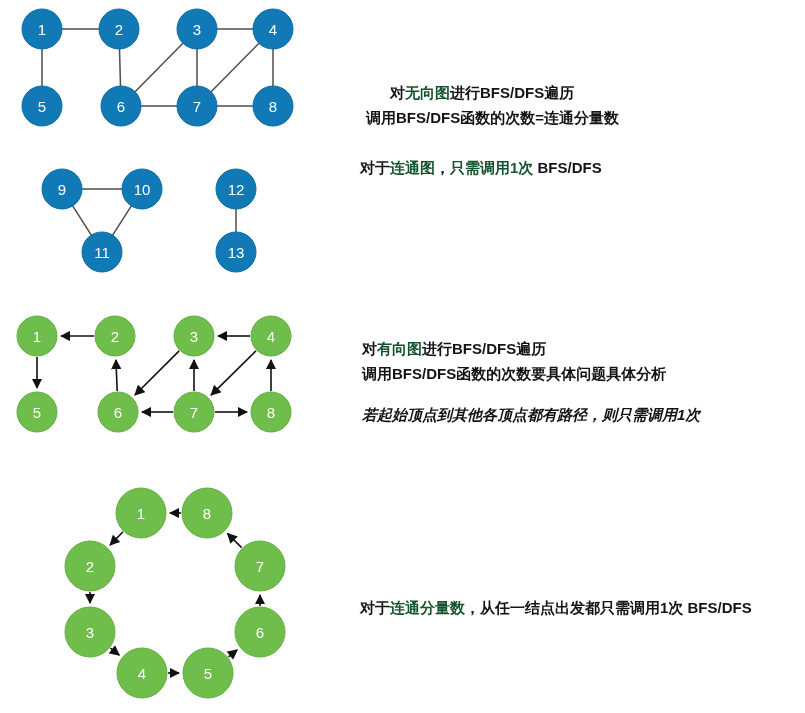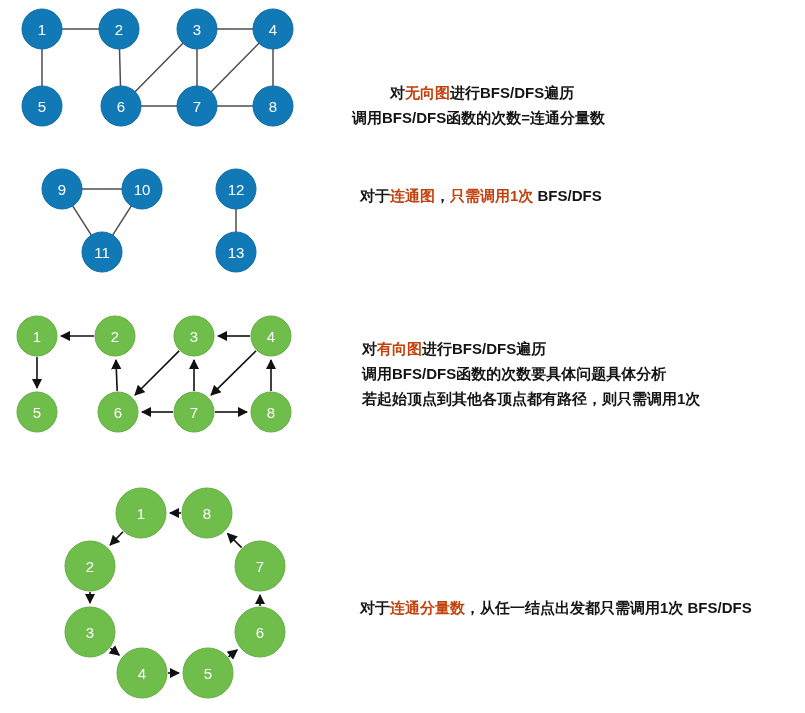--- a/index.html
+++ b/index.html
@@ -44,30 +44,30 @@
 
   .note {
     position: absolute;
     font-family: "Liberation Sans", "DejaVu Sans", sans-serif;
     font-weight: bold;
     font-size: 15px;
     line-height: 25px;
     color: #141414;
     white-space: nowrap;
   }
-  .note .hl { color: #c2410c; }
+  .note .hl { color: #14532d; }
   .note .ln { display: block; }
 
   #note-undirected { left: 352px; top: 80px; }
   #note-undirected .ln-1 { padding-left: 38px; }
-  #note-undirected .ln-2 { padding-left: 0px; }
-  #note-connected { left: 352px; top: 155px; padding-left: 8px; margin-top: 28px; }
+  #note-undirected .ln-2 { padding-left: 0px; margin-left: 14px; }
+  #note-connected { left: 352px; top: 155px; padding-left: 8px; }
 
   #note-directed { left: 352px; top: 336px; padding-left: 10px; }
-  #note-directed-2 { left: 352px; top: 386px; padding-left: 10px; }
+  #note-directed-2 { left: 352px; top: 402px; padding-left: 10px; font-style: italic; }
 
   #note-strong { left: 352px; top: 595px; padding-left: 8px; }
 </style>
 </head>
 <body>
 
 <div class="canvas">
 
   <svg class="graph-layer" id="graph-svg" viewBox="0 0 805 713" xmlns="http://www.w3.org/2000/svg">
     <defs>

